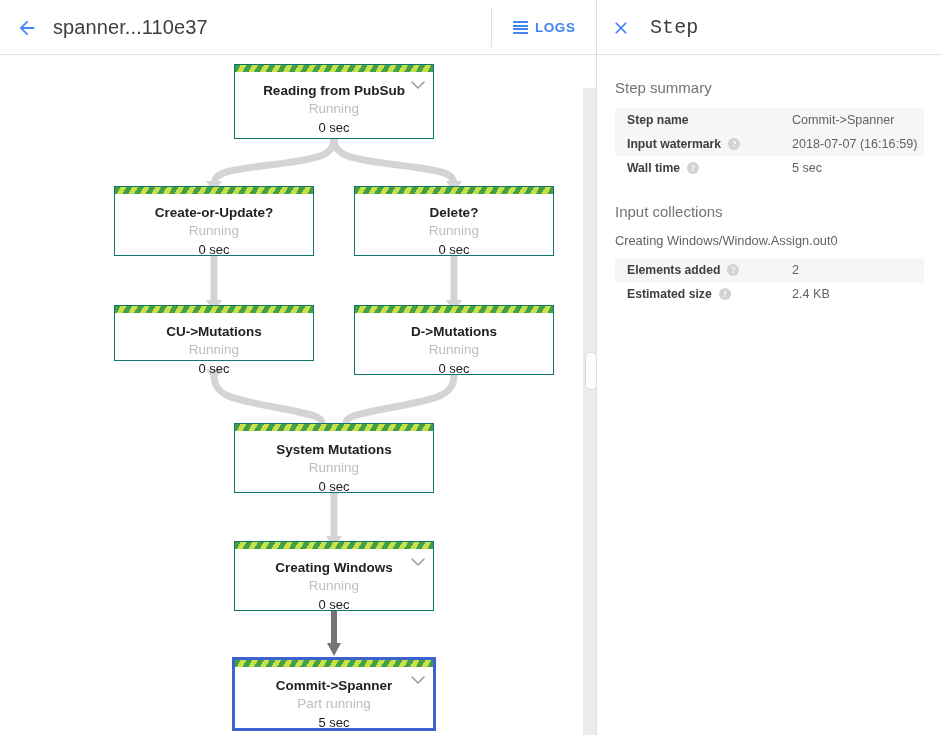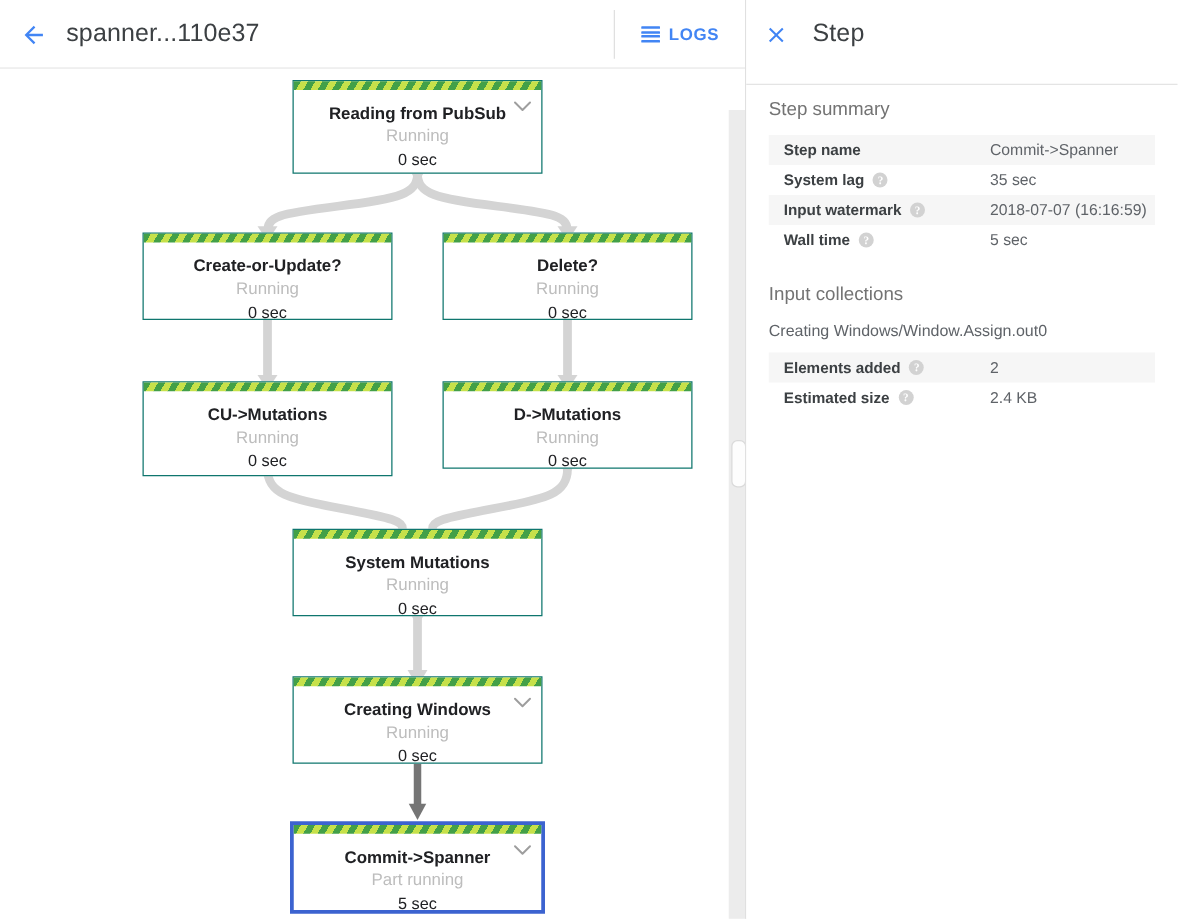--- a/index.html
+++ b/index.html
@@ -75,21 +75,21 @@
   
   .sb-track{position:absolute;left:583px;top:88px;width:14px;height:647px;background:#ececec;}
   .sb-thumb{
     position:absolute;left:585px;top:352px;width:10px;height:36px;
     background:#fdfdfd;border:1px solid #dadada;border-radius:5px;cursor:pointer;
   }
   .pane-divider{position:absolute;left:596px;top:0;width:1px;height:735px;background:#e0e0e0;}
 
   
   .right-pane{position:absolute;left:597px;top:0;width:345px;height:735px;background:#fff;}
-  .rp-head{position:absolute;left:0;top:0;width:345px;height:68px;}
+  .rp-head{position:absolute;left:0;top:0;width:345px;height:55px;font-family:Liberation Mono, monospace;}
   .rp-head:after{content:"";position:absolute;left:0;bottom:0;width:345px;height:1px;background:#e4e4e4;}
   .close-btn{
     position:absolute;left:5px;top:9px;width:38px;height:38px;
     display:flex;align-items:center;justify-content:center;cursor:pointer;border-radius:50%;
   }
   .rp-title{
     position:absolute;left:53px;top:10px;line-height:35px;
     font-size:20px;color:#3c4043;letter-spacing:.1px;
   }
 
@@ -203,21 +203,21 @@
             </div>
           </div>
           <div class="node" style="left: 354px; top: 131px; width: 200px; height: 70px;">
             <div class="node-stripe"></div>
             <div class="node-body">
               <div class="node-title">Delete?</div>
               <div class="node-status">Running</div>
               <div class="node-time">0 sec</div>
             </div>
           </div>
-          <div class="node" style="left: 114px; top: 250px; width: 200px; height: 76px;">
+          <div class="node" style="left: 114px; top: 250px; width: 200px; height: 56px;">
             <div class="node-stripe"></div>
             <div class="node-body">
               <div class="node-title">CU-&gt;Mutations</div>
               <div class="node-status">Running</div>
               <div class="node-time">0 sec</div>
             </div>
           </div>
           <div class="node" style="left: 354px; top: 250px; width: 200px; height: 70px;">
             <div class="node-stripe"></div>
             <div class="node-body">
@@ -282,27 +282,20 @@
     <div class="rp-body">
       <div class="section-head">Step summary</div>
       <table class="kv-table">
         <tbody id="summary-rows">
             <tr class="alt">
               <td class="kv-key"><span class="label-wrap">
                   <span>Step name</span>
                 </span></td>
               <td class="kv-val">Commit-&gt;Spanner</td>
             </tr>
-            <tr>
-              <td class="kv-key"><span class="label-wrap">
-                  <span>System lag</span>
-                  <span class="help-icon">?</span>
-                </span></td>
-              <td class="kv-val">35 sec</td>
-            </tr>
             <tr class="alt">
               <td class="kv-key"><span class="label-wrap">
                   <span>Input watermark</span>
                   <span class="help-icon">?</span>
                 </span></td>
               <td class="kv-val">2018-07-07 (16:16:59)</td>
             </tr>
             <tr>
               <td class="kv-key"><span class="label-wrap">
                   <span>Wall time</span>

